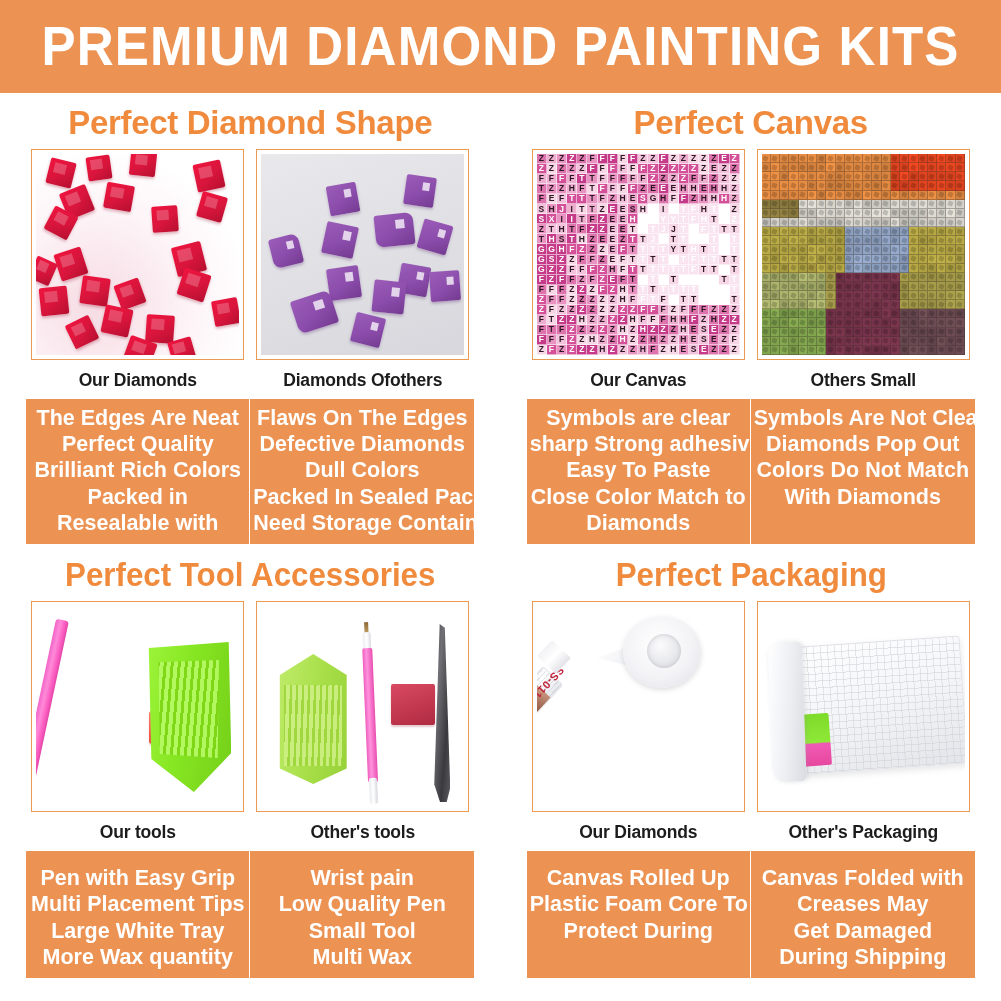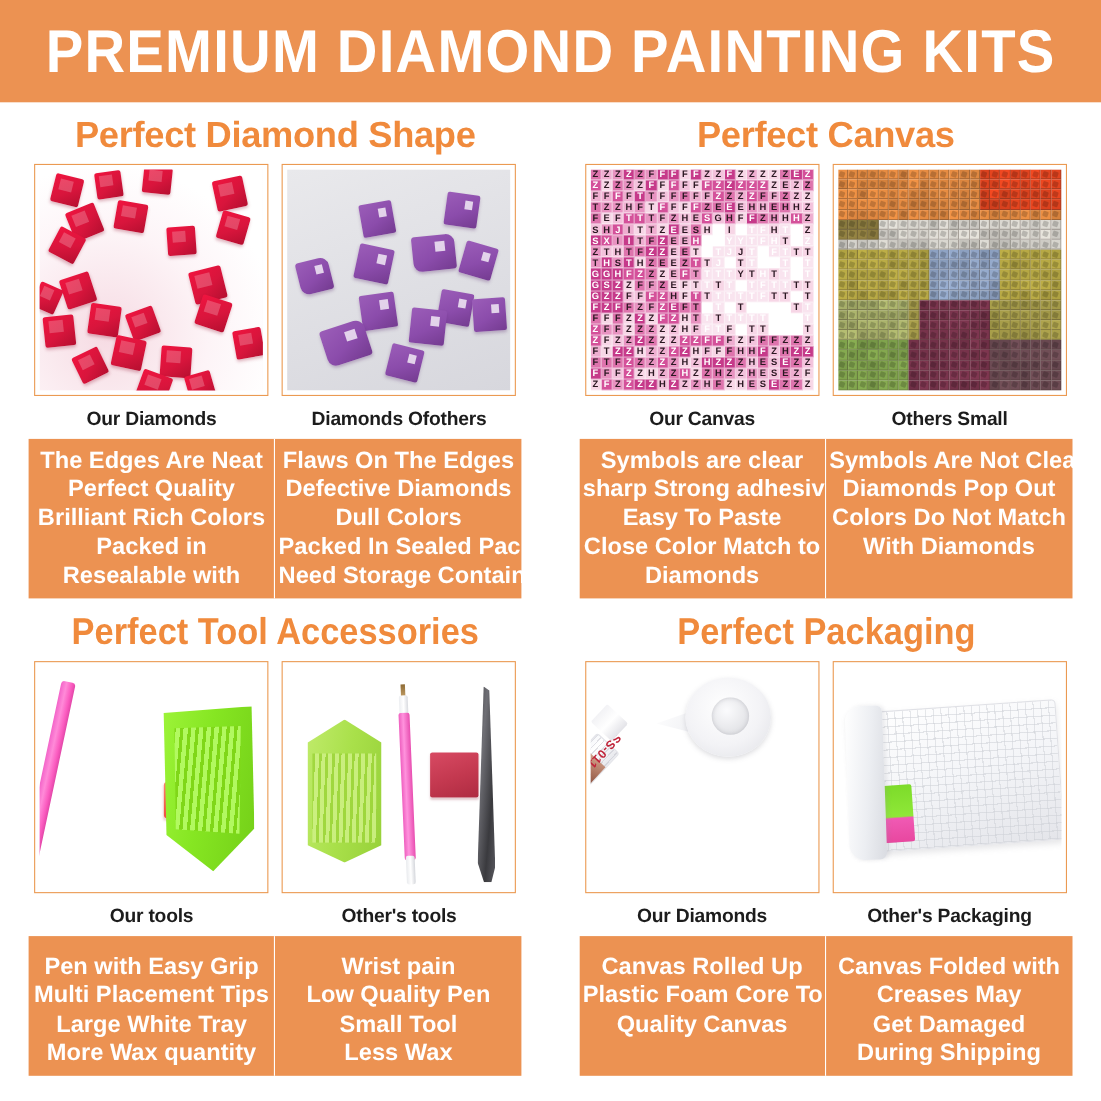--- a/index.html
+++ b/index.html
@@ -1403,21 +1403,21 @@
           <div class="bar left">
             <span class="ln">Pen with Easy Grip</span>
             <span class="ln">Multi Placement Tips</span>
             <span class="ln">Large White Tray</span>
             <span class="ln">More Wax quantity</span>
           </div>
           <div class="bar">
             <span class="ln">Wrist pain</span>
             <span class="ln">Low Quality Pen</span>
             <span class="ln">Small Tool</span>
-            <span class="ln">Less Wax</span>
+            <span class="ln">Multi Wax</span>
           </div>
         </div>
       </div>
 
       <div class="section">
         <div class="sec-title narrow">Perfect Packaging</div>
         <div class="pair">
 
           <div class="cell">
             <div class="photo">
@@ -1452,21 +1452,21 @@
               </div>
             </div>
             <div class="cap">Other's Packaging</div>
           </div>
         </div>
 
         <div class="bars">
           <div class="bar left">
             <span class="ln">Canvas Rolled Up</span>
             <span class="ln">Plastic Foam Core To</span>
-            <span class="ln">Quality Canvas</span>
+            <span class="ln">Protect During</span>
           </div>
           <div class="bar">
             <span class="ln">Canvas Folded with</span>
             <span class="ln">Creases May</span>
             <span class="ln">Get Damaged</span>
             <span class="ln">During Shipping</span>
           </div>
         </div>
       </div>
     </div>

